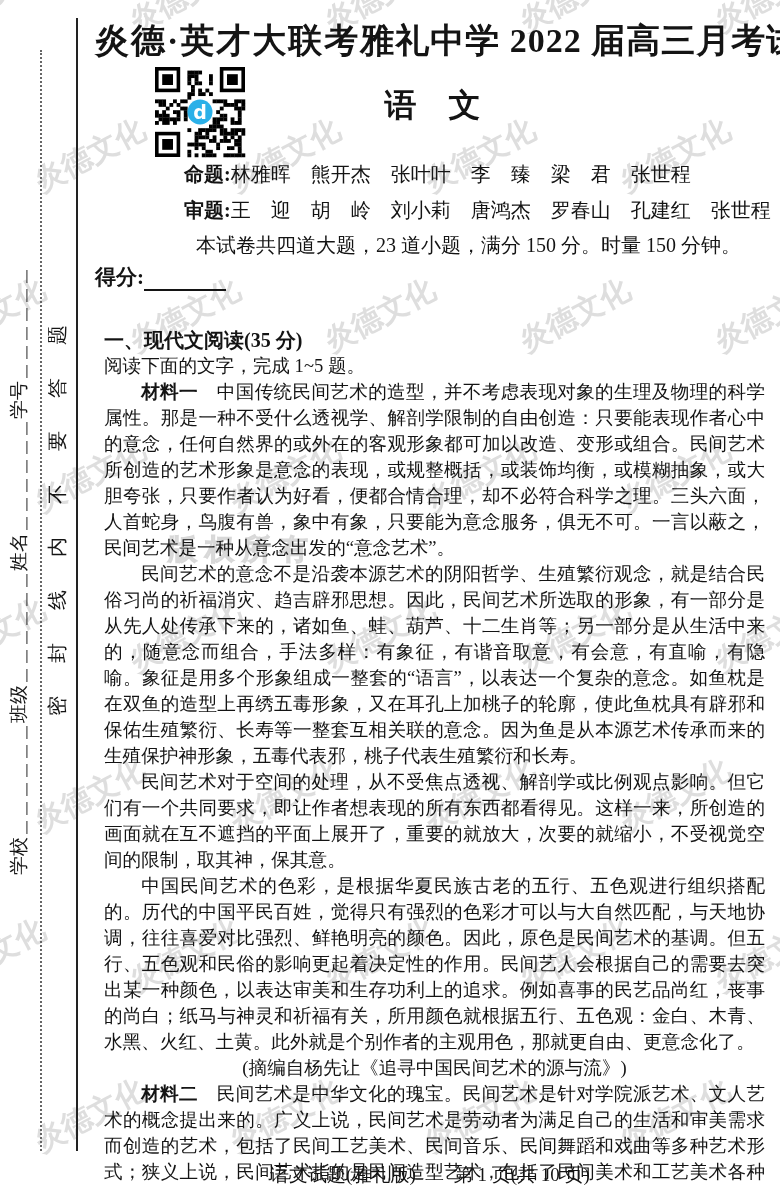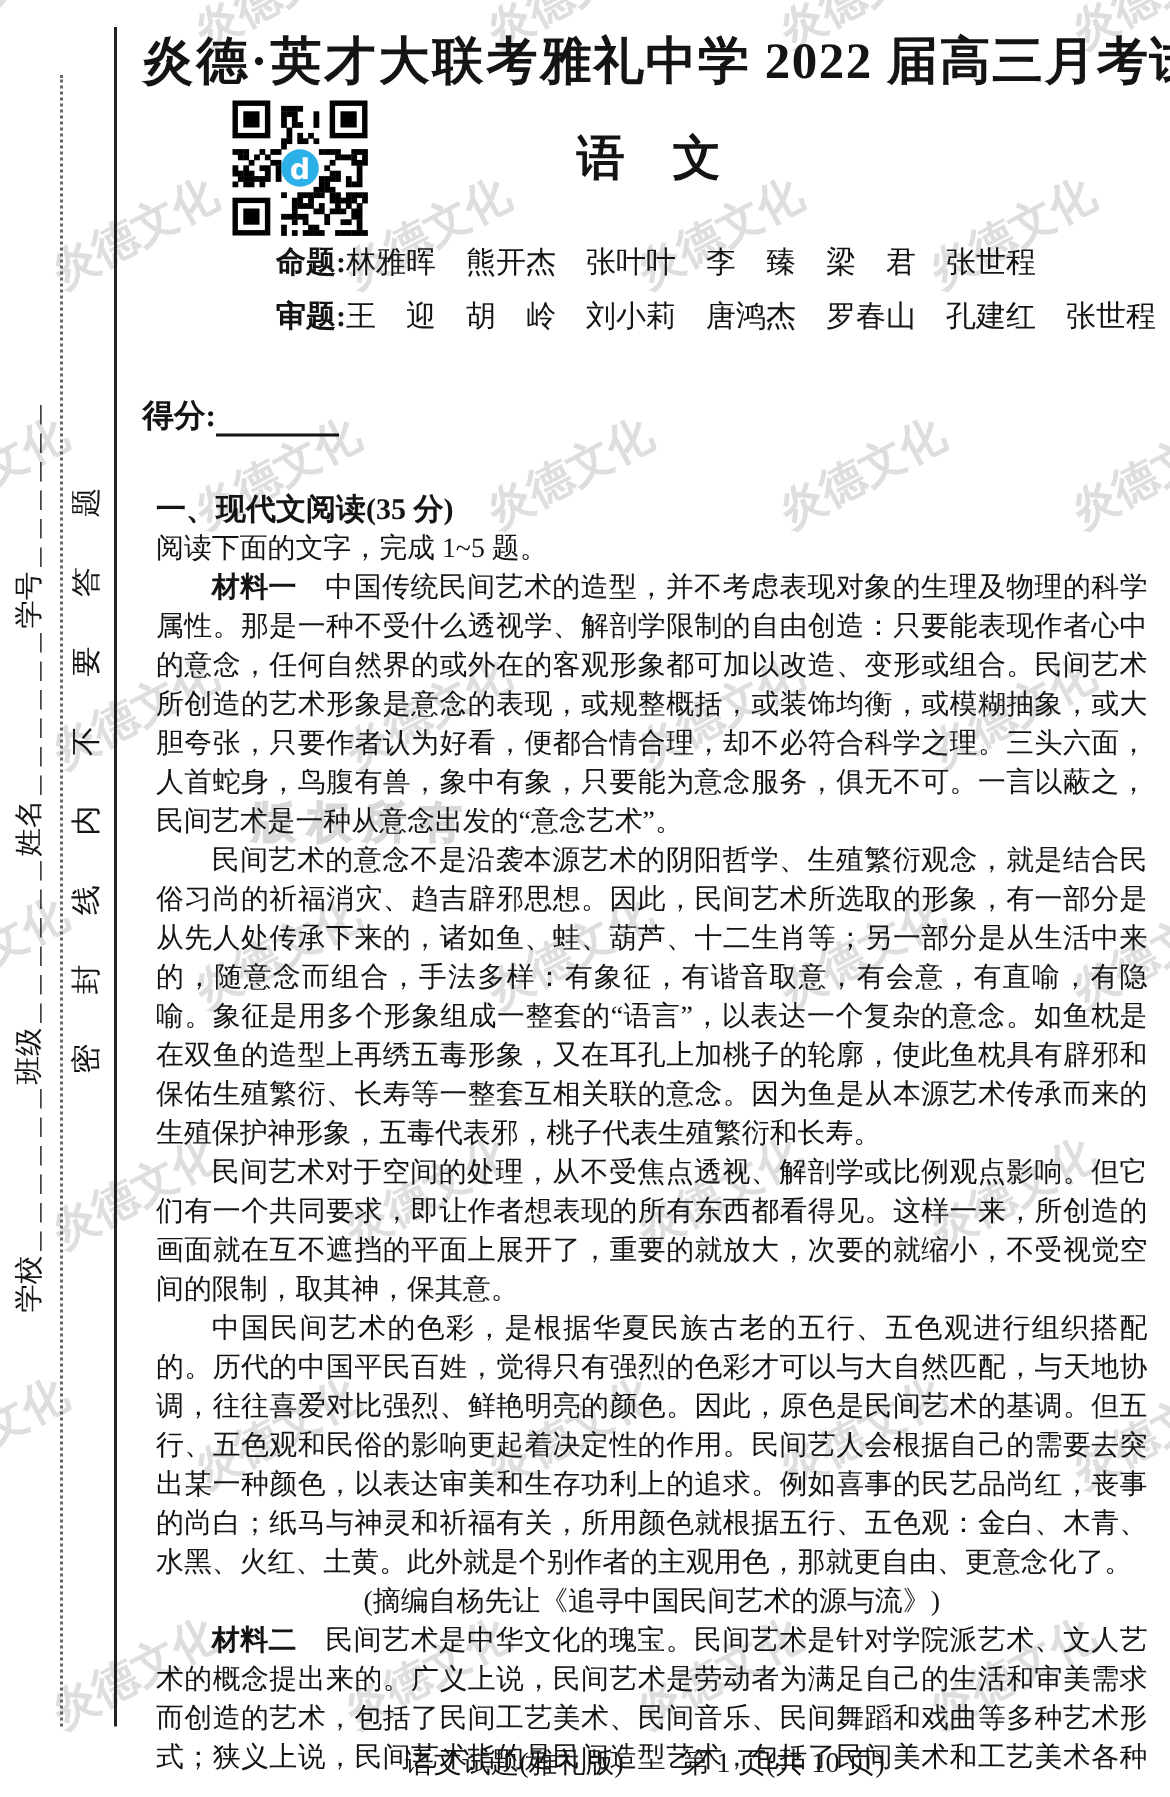--- a/index.html
+++ b/index.html
@@ -293,20 +293,21 @@
 
     <div class="subject">语　文</div>
 
     <div class="byline byline1">
       <span class="b">命题:</span><span>林雅晖　熊开杰　张叶叶　李　臻　梁　君　张世程</span>
     </div>
     <div class="byline byline2">
       <span class="b">审题:</span><span>王　迎　胡　岭　刘小莉　唐鸿杰　罗春山　孔建红　张世程</span>
     </div>
 
+    <div class="exam-info">本试卷共四道大题，23 道小题，满分 150 分。时量 150 分钟。</div>
 
     <div class="score">
       <span class="b">得分:</span><span class="score-blank"></span>
     </div>
 
     <div class="body">
       <div class="h1">一、现代文阅读(35 分)</div>
       <div>阅读下面的文字，完成 1~5 题。</div>
 
       <p><span class="b">材料一</span>　<span>中国传统民间艺术的造型，并不考虑表现对象的生理及物理的科学属性。那是一种不受什么透视学、解剖学限制的自由创造：只要能表现作者心中的意念，任何自然界的或外在的客观形象都可加以改造、变形或组合。民间艺术所创造的艺术形象是意念的表现，或规整概括，或装饰均衡，或模糊抽象，或大胆夸张，只要作者认为好看，便都合情合理，却不必符合科学之理。三头六面，人首蛇身，鸟腹有兽，象中有象，只要能为意念服务，俱无不可。一言以蔽之，民间艺术是一种从意念出发的“意念艺术”。</span></p>

